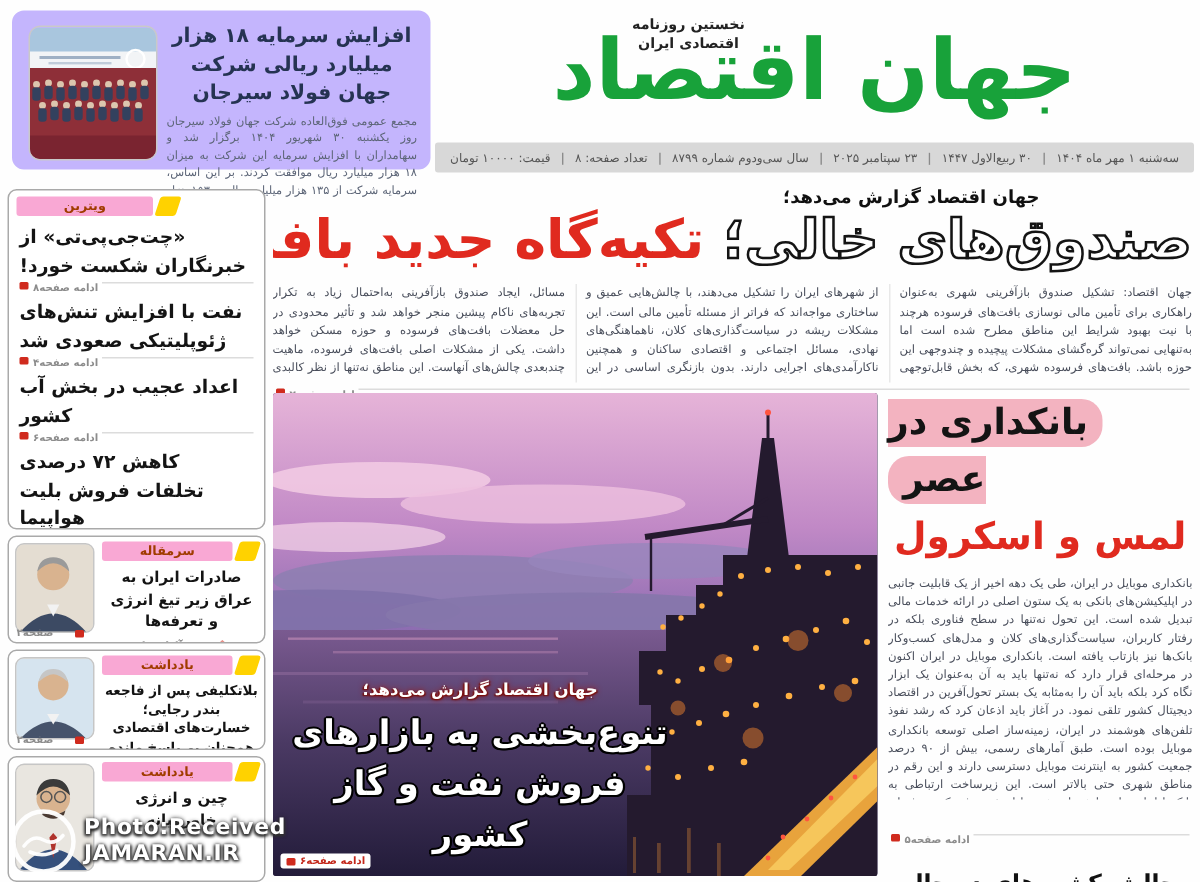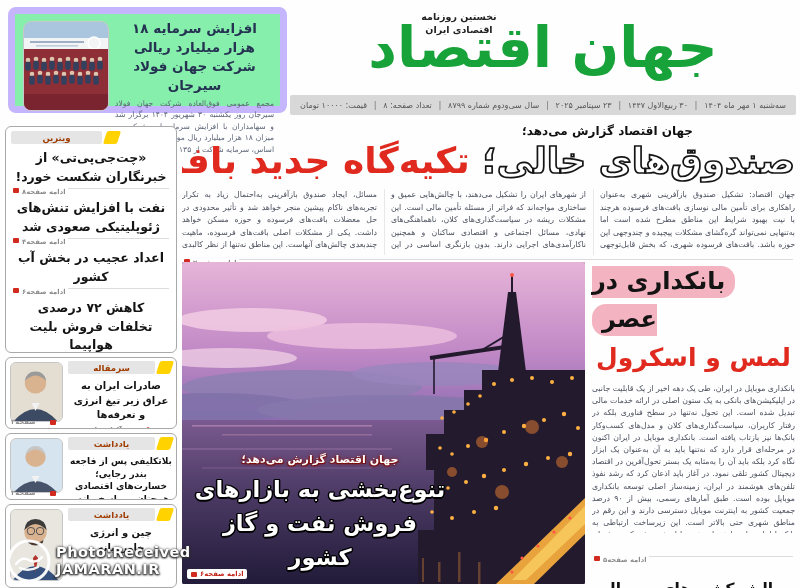--- a/index.html
+++ b/index.html
@@ -1,21 +1,21 @@
 <!DOCTYPE html>
 <html lang="fa"><head>
 <meta charset="utf-8">
 <style>
   * { margin:0; padding:0; box-sizing:border-box; }
   body { background:#ffffff; font-family:"DejaVu Sans","Liberation Sans",sans-serif; }
   .page { position:relative; width:800px; height:588px; background:#fefefe; overflow:hidden; }
 
   
   .top-story { position:absolute; left:8px; top:7px; width:279px; height:106px;
-    border:7px solid #c4b5fd; border-radius:8px; background:#86efac; direction:rtl; }
+    border:3px solid #c4b5fd; border-radius:8px; background:#c4b5fd; direction:rtl; }
   .top-story .photo { position:absolute; left:8px; top:7px; width:86px; height:90px;
     border:1px solid #c9c9c9; border-radius:8px; overflow:hidden; }
   .top-story .txt { position:absolute; right:6px; left:100px; top:5px; bottom:4px; }
   .top-story .title { font-size:13.5px; font-weight:bold; color:#253352; text-align:center;
     line-height:19px; }
   .top-story .body { margin-top:3px; font-size:7.6px; color:#5c6577; line-height:11.4px;
     text-align:justify; height:58px; overflow:hidden; }
   .top-story .pref { font-size:8.5px; font-weight:bold; color:#333; text-align:left; }
 
   .logo-wrap { position:absolute; left:290px; top:0; width:506px; height:94px; direction:rtl; }
@@ -28,26 +28,26 @@
   .date-bar { position:absolute; left:290px; top:95px; width:506px; height:20px;
     background:#d8d8d8; border-radius:2px; direction:rtl; display:flex; align-items:center;
     justify-content:space-between; padding:0 10px; font-size:8px; color:#555; }
   .date-bar .sep { color:#8a8a8a; font-weight:bold; }
 
   
   .sidebar { position:absolute; left:5px; top:126px; width:172px; }
   .vitrine { border:1.5px solid #a9a9a9; border-radius:6px; background:#fff; height:227px;
     padding:4px 5px; direction:rtl; overflow:hidden; }
   .ybar { display:flex; align-items:center; gap:3px; direction:rtl; margin-bottom:3px; }
-  .ybar .bar { background:#e5e5e5; border-radius:2px; height:13px; flex:1; display:flex;
+  .ybar .bar { background:#f9a8d4; border-radius:2px; height:13px; flex:1; display:flex;
     align-items:center; justify-content:center; font-size:8.5px; font-weight:bold; color:#a03c00; }
   .ybar .notch { background:#ffd200; width:14px; height:13px; border-radius:2px;
     transform:skewX(-18deg); }
   .vitrine .ybar { margin-right:52px; }
-  .v-item .hl { font-size:12.5px; font-weight:bold; color:#141414; text-align:center;
+  .v-item .hl { font-size:12.5px; font-weight:bold; color:#141414; text-align:left;
     line-height:18.5px; padding:2px 2px 1px; }
   .more { display:flex; gap:3px; direction:ltr; padding:1px 2px; }
   .more .ic { width:6px; height:5px; background:#d02b1e; border-radius:1px; flex:none; }
   .more .t { font-size:6.8px; font-weight:bold; color:#8c8c8c; white-space:nowrap; }
   .more .ln { flex:1; border-top:1px solid #dcdcdc; height:0; }
 
   .op-box { position:relative; border:1.5px solid #a9a9a9; border-radius:6px; background:#fff;
     margin-top:4px; direction:rtl; overflow:hidden; padding:3px 4px; }
   .op-box .ybar { margin-left:58px; }
   .op-photo { position:absolute; left:4px; top:4px; width:53px; border:1px solid #c6c6c6;

